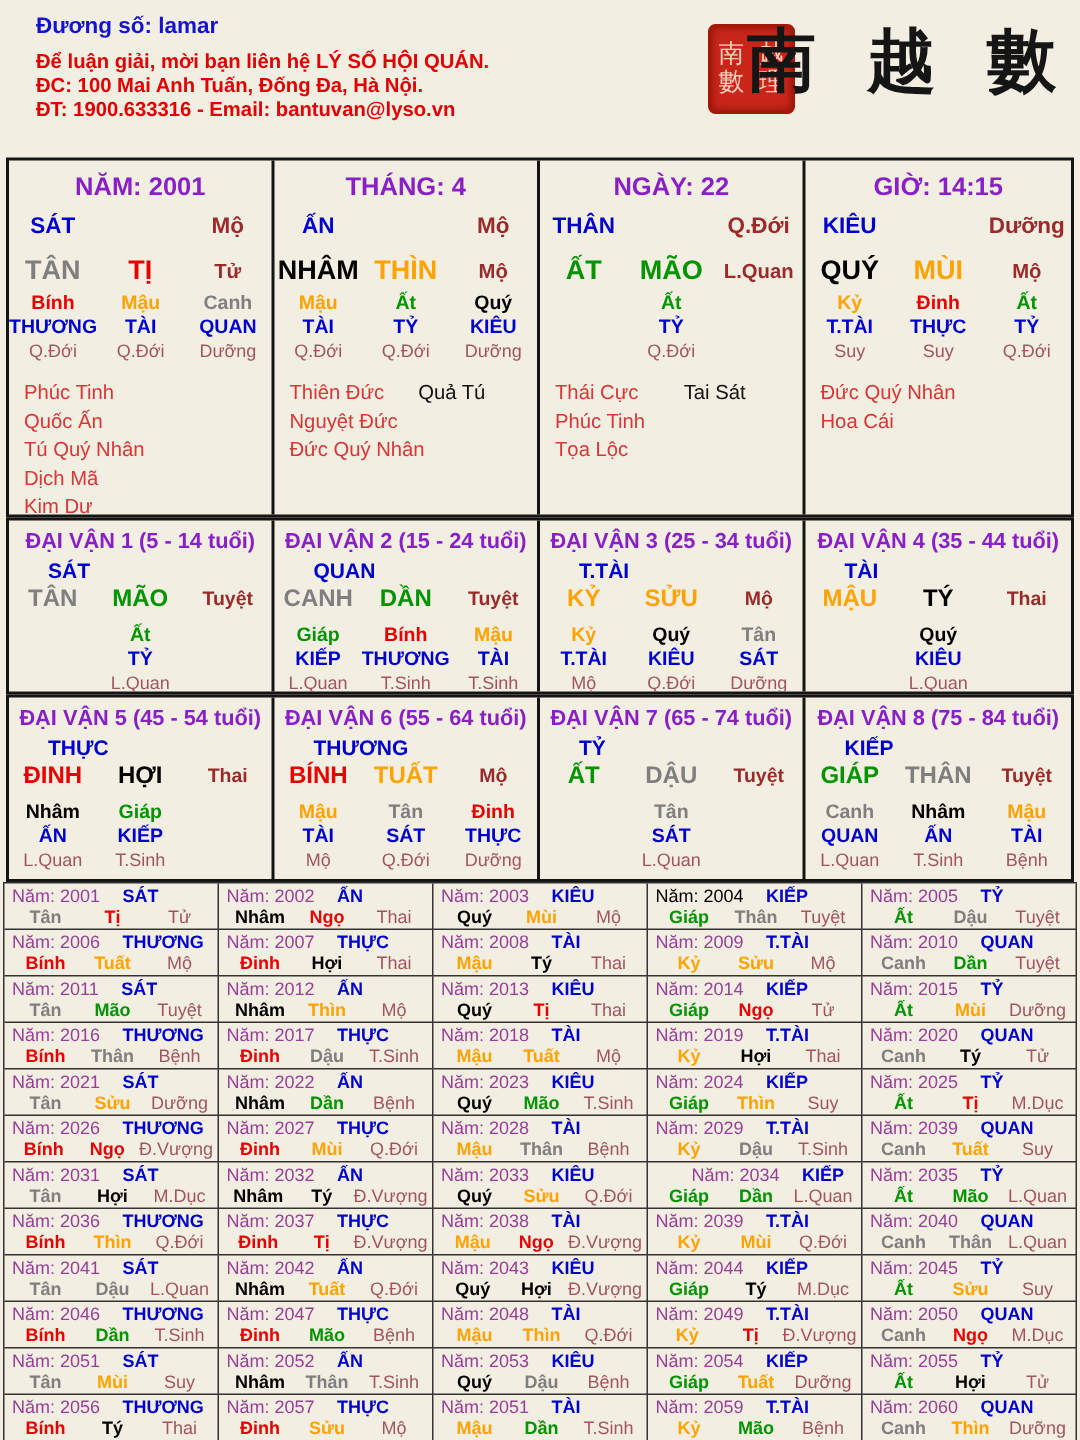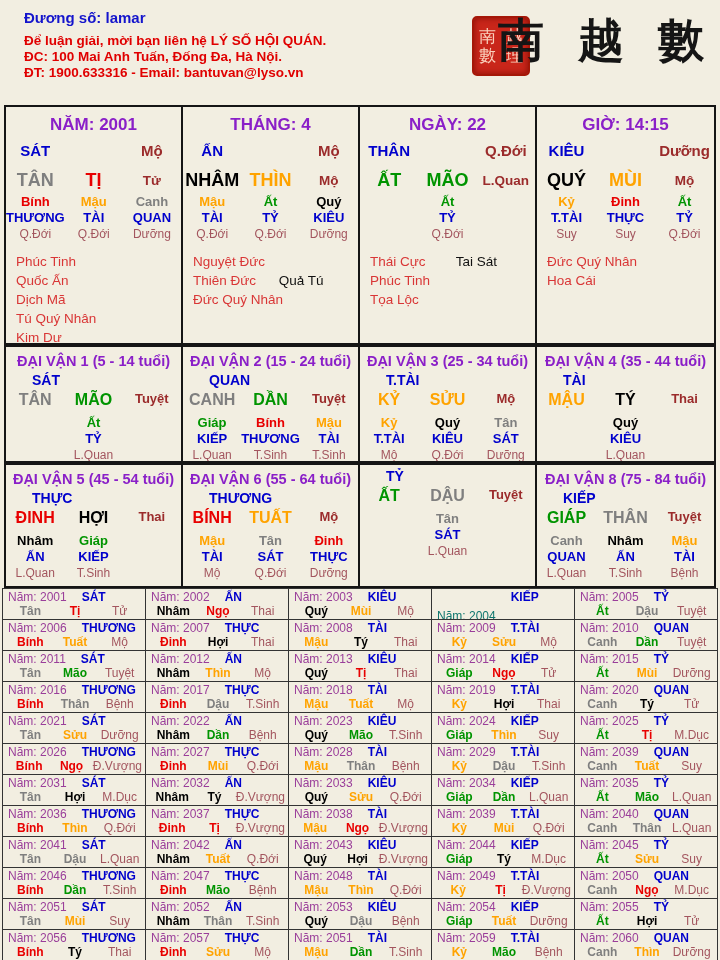--- a/index.html
+++ b/index.html
@@ -119,22 +119,22 @@
         </div>
         <div class="hcol">
           <div class="h-stem" style="color: rgb(127, 127, 127);">Canh</div>
           <div class="h-star" style="color: rgb(0, 0, 204);">QUAN</div>
           <div class="h-stage" style="color: rgb(163, 85, 94);">Dưỡng</div>
         </div>
       </div>
       <div class="gods">
         <div class="god-line"><span style="color: rgb(217, 54, 54);">Phúc Tinh</span></div>
         <div class="god-line"><span style="color: rgb(217, 54, 54); margin-top: 40px;">Quốc Ấn</span></div>
+        <div class="god-line"><span style="color: rgb(217, 54, 54);">Tú Quý Nhân</span></div>
         <div class="god-line"><span style="color: rgb(217, 54, 54);">Dịch Mã</span></div>
-        <div class="god-line"><span style="color: rgb(217, 54, 54);">Tú Quý Nhân</span></div>
         <div class="god-line"><span style="color: rgb(217, 54, 54);">Kim Dư</span></div>
       </div>
     </div>
     <div class="pillar">
       <div class="p-title" style="color: rgb(138, 31, 200);">THÁNG: 4</div>
       <div class="row3 p-top">
         <span style="color: rgb(0, 0, 204);">ẤN</span>
         <span></span>
         <span style="color: rgb(155, 43, 43);">Mộ</span>
       </div>
@@ -154,22 +154,22 @@
           <div class="h-star" style="color: rgb(0, 0, 204);">TỶ</div>
           <div class="h-stage" style="color: rgb(163, 85, 94);">Q.Đới</div>
         </div>
         <div class="hcol">
           <div class="h-stem" style="color: rgb(0, 0, 0);">Quý</div>
           <div class="h-star" style="color: rgb(0, 0, 204);">KIÊU</div>
           <div class="h-stage" style="color: rgb(163, 85, 94);">Dưỡng</div>
         </div>
       </div>
       <div class="gods">
+        <div class="god-line"><span style="color: rgb(217, 54, 54);">Thiên Đức</span><span class="god-extra" style="color: rgb(17, 17, 17);">Quả Tú</span></div>
         <div class="god-line"><span style="color: rgb(217, 54, 54);">Nguyệt Đức</span></div>
-        <div class="god-line"><span style="color: rgb(217, 54, 54);">Thiên Đức</span><span class="god-extra" style="color: rgb(17, 17, 17);">Quả Tú</span></div>
         <div class="god-line"><span style="color: rgb(217, 54, 54);">Đức Quý Nhân</span></div>
       </div>
     </div>
     <div class="pillar">
       <div class="p-title" style="color: rgb(138, 31, 200);">NGÀY: 22</div>
       <div class="row3 p-top">
         <span style="color: rgb(0, 0, 204);">THÂN</span>
         <span></span>
         <span style="color: rgb(155, 43, 43);">Q.Đới</span>
       </div>
@@ -361,20 +361,21 @@
           <div class="h-stage" style="color: rgb(163, 85, 94);">Q.Đới</div>
         </div>
         <div class="hcol">
           <div class="h-stem" style="color: rgb(232, 0, 0);">Đinh</div>
           <div class="h-star" style="color: rgb(0, 0, 204);">THỰC</div>
           <div class="h-stage" style="color: rgb(163, 85, 94);">Dưỡng</div>
         </div>
       </div>
     </div>
     <div class="dv">
+      <div class="dv-title" style="color: rgb(138, 31, 200);">ĐẠI VẬN 7 (65 - 74 tuổi)</div>
       <div class="dv-star" style="color: rgb(0, 0, 204);">TỶ</div>
       <div class="row3 dv-main">
         <span style="color: rgb(0, 148, 0);">ẤT</span>
         <span style="color: rgb(127, 127, 127);">DẬU</span>
         <span class="r2" style="color: rgb(155, 43, 43);">Tuyệt</span>
       </div>
       <div class="row3">
         <div class="hcol"></div>
         <div class="hcol">
           <div class="h-stem" style="color: rgb(127, 127, 127);">Tân</div>
@@ -440,21 +441,21 @@
         <span class="ystar" style="color: rgb(0, 0, 204);">KIÊU</span>
       </div>
       <div class="yline2">
         <span class="b" style="color: rgb(0, 0, 0);">Quý</span>
         <span class="b" style="color: rgb(255, 163, 0);">Mùi</span>
         <span style="color: rgb(163, 85, 94);">Mộ</span>
       </div>
     </div>
     <div class="ycell">
       <div class="yline1">
-        <span style="color: #0f766e; margin-top: 19px;">Năm: 2004</span>
+        <span style="color: #000000;">Năm: 2004</span>
         <span class="ystar" style="color: rgb(0, 0, 204);">KIẾP</span>
       </div>
       <div class="yline2">
         <span class="b" style="color: rgb(0, 148, 0);">Giáp</span>
         <span class="b" style="color: rgb(127, 127, 127);">Thân</span>
         <span style="color: rgb(163, 85, 94);">Tuyệt</span>
       </div>
     </div>
     <div class="ycell">
       <div class="yline1">
@@ -770,21 +771,21 @@
         <span class="ystar" style="color: rgb(0, 0, 204);">KIÊU</span>
       </div>
       <div class="yline2">
         <span class="b" style="color: rgb(0, 0, 0);">Quý</span>
         <span class="b" style="color: rgb(255, 163, 0);">Sửu</span>
         <span style="color: rgb(163, 85, 94);">Q.Đới</span>
       </div>
     </div>
     <div class="ycell">
       <div class="yline1">
-        <span style="color: rgb(154, 62, 154);">Năm: 2034</span>
+        <span style="color: rgb(154, 62, 154); margin-left: 24px;">Năm: 2034</span>
         <span class="ystar" style="color: rgb(0, 0, 204);">KIẾP</span>
       </div>
       <div class="yline2">
         <span class="b" style="color: rgb(0, 148, 0);">Giáp</span>
         <span class="b" style="color: rgb(0, 148, 0);">Dần</span>
         <span style="color: rgb(163, 85, 94);">L.Quan</span>
       </div>
     </div>
     <div class="ycell">
       <div class="yline1">

